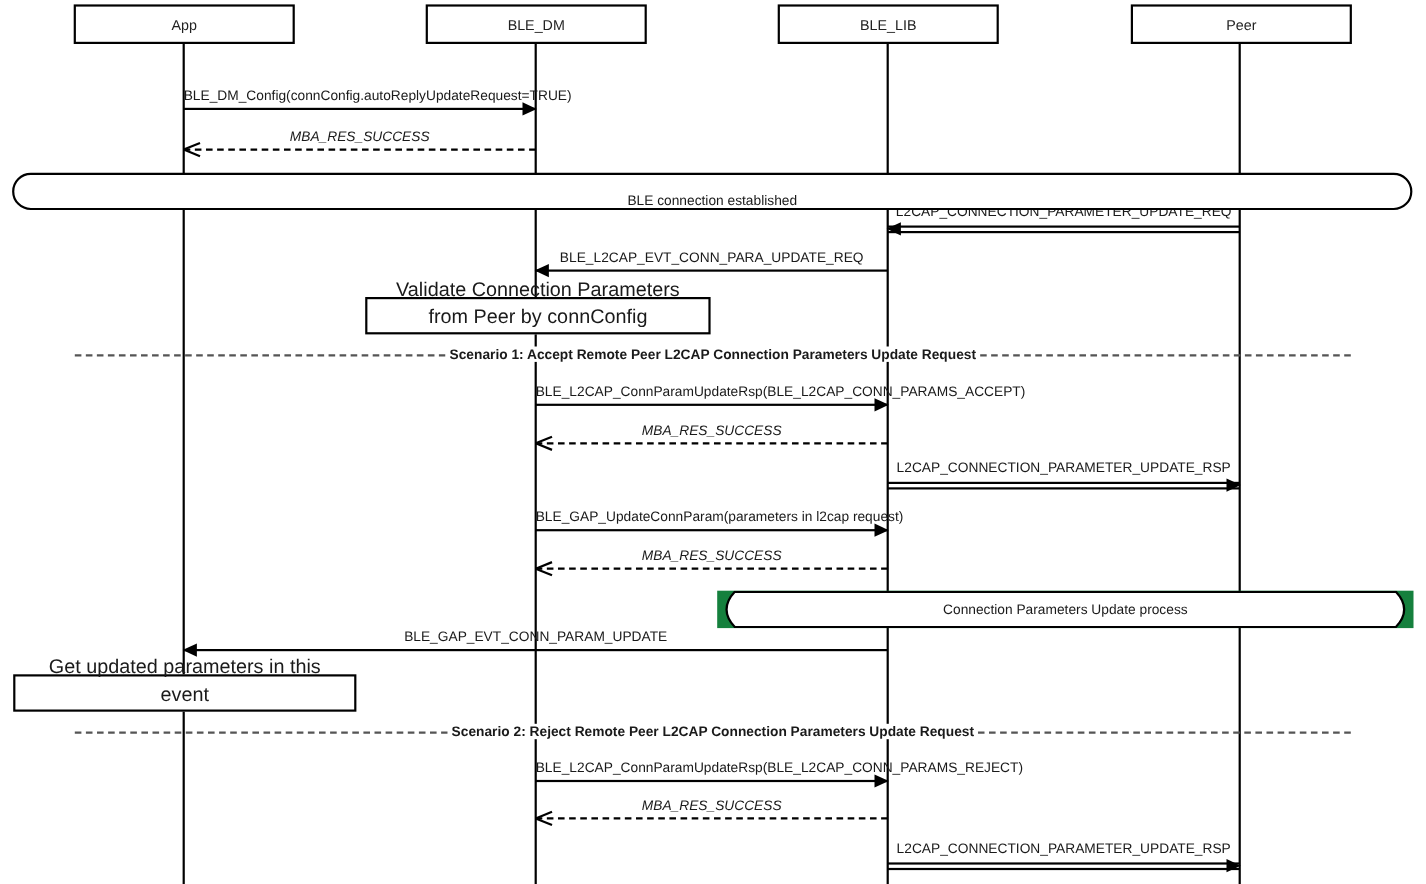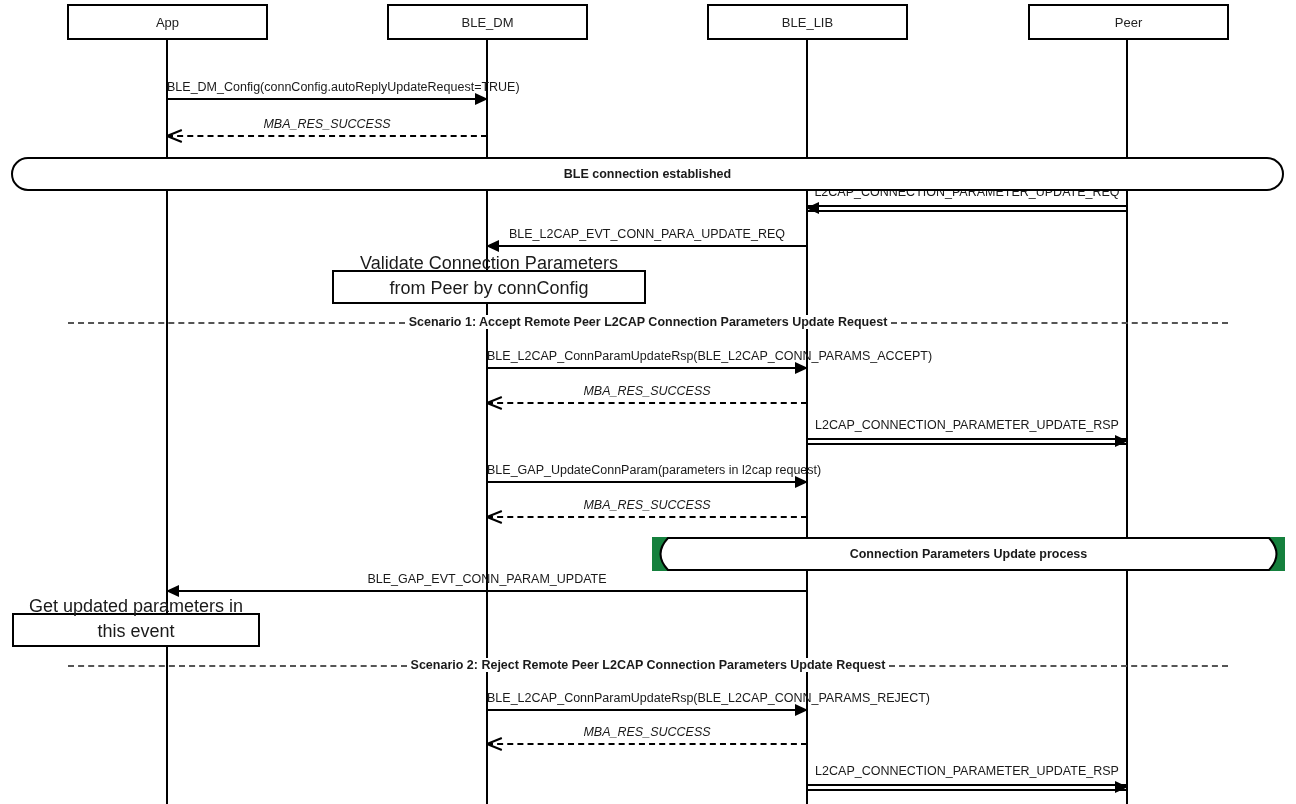--- a/index.html
+++ b/index.html
@@ -133,26 +133,25 @@
   }
 
   
   .statebar {
     position: absolute;
     box-sizing: border-box;
     border: 2px solid #000000;
     background: #ffffff;
     border-radius: 17px;
     display: flex;
-    align-items: center;
+    align-items: flex-end;
     justify-content: center;
     font-size: 12.5px;
     color: #1a1a1a;
     z-index: 5;
-    font-weight: bold;
   }
   
   .statebar.flow {
     border-radius: 0;
     background: #15803d;
     border: none;
     padding: 0;
   }
   .statebar.flow .flow-label {
     position: absolute;
@@ -231,21 +230,21 @@
     </div>
     <div class="statebar flow" style="position: absolute; left: 652px; top: 537px; width: 633px; height: 34px; z-index: 5;">
       <svg width="633" height="34" viewBox="0 0 633 34" style="position: absolute; left: 0px; top: 0px;">
         <path d="M 16 1 L 617 1 Q 632 17 617 33 L 16 33 Q 1 17 16 1 Z" fill="#ffffff" stroke="#000000" stroke-width="2"></path>
       </svg>
       <span class="flow-label">Connection Parameters Update process</span>
     </div>
     <div class="note" style="left: 332px; top: 270px; width: 314px; height: 34px;">
       <span>Validate Connection Parameters from Peer by connConfig</span>
     </div>
-    <div class="note" style="left: 12px; top: 613px; width: 248px; height: 34px;">
+    <div class="note" style="left: 12px; top: 613px; width: 312px; height: 34px;">
       <span>Get updated parameters in this event</span>
     </div>
     <div class="divider" style="left: 68px; top: 323px; width: 1160px;">
       <div class="dl"></div>
       <div class="dtext">Scenario 1: Accept Remote Peer L2CAP Connection Parameters Update Request</div>
       <div class="dl"></div>
     </div>
     <div class="divider" style="left: 68px; top: 666px; width: 1160px;">
       <div class="dl"></div>
       <div class="dtext">Scenario 2: Reject Remote Peer L2CAP Connection Parameters Update Request</div>

